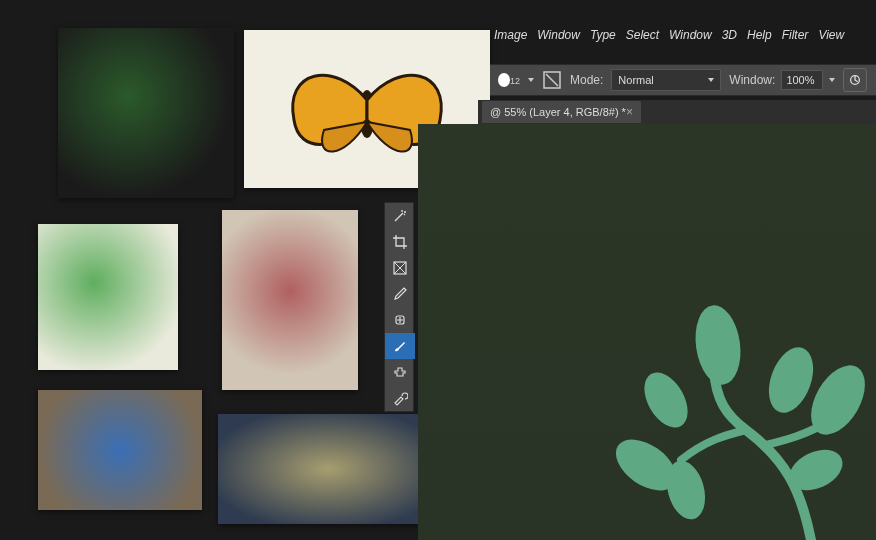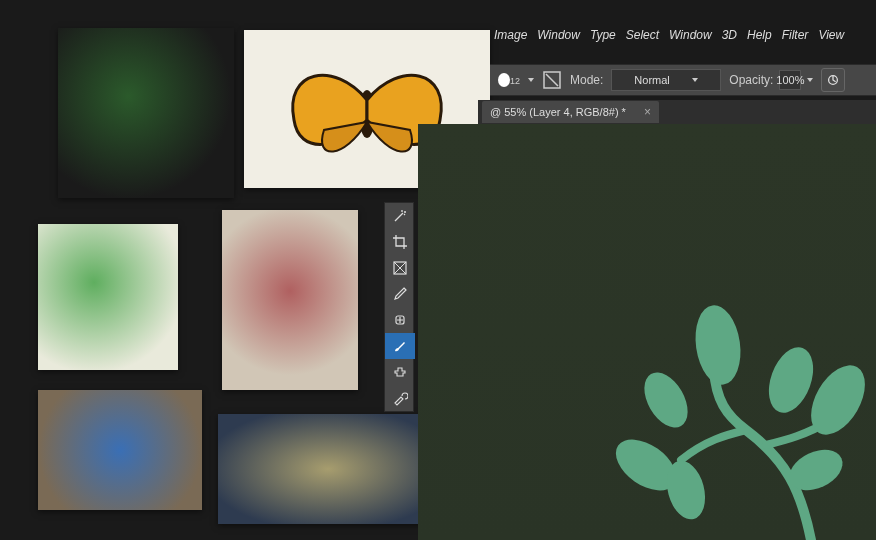--- a/index.html
+++ b/index.html
@@ -86,40 +86,40 @@
   }
   .swap-icon svg { width: 20px; height: 20px; }
   .opt-label { color: #ccc; font-size: 12px; }
   .select {
     background: #333;
     border: 1px solid #555;
     height: 22px;
     display: flex;
     align-items: center;
     justify-content: space-between;
-    padding: 0 22px;
+    padding: 0 6px;
     color: #ddd;
     font-size: 11px;
     width: 110px;
   }
   .opacity-group {
     display: flex;
     align-items: center;
     gap: 6px;
   }
   .opacity-field {
     background: #333;
     border: 1px solid #555;
     height: 20px;
-    width: 22px;
+    width: 42px;
     color: #ddd;
     font-size: 11px;
     display: flex;
     align-items: center;
-    justify-content: center;
+    justify-content: flex-start;
     padding: 0 4px;
   }
   .pressure-btn {
     width: 24px; height: 24px;
     background: #4a4a4a;
     border: 1px solid #666;
     border-radius: 3px;
     display: flex;
     align-items: center;
     justify-content: center;
@@ -134,21 +134,21 @@
     align-items: center;
     padding-left: 4px;
     z-index: 5;
   }
   .doc-tab {
     background: #474747;
     height: 22px;
     display: flex;
     align-items: center;
     padding: 0 8px;
-    gap: 18px;
+    gap: 0;
     color: #ddd;
     font-size: 11px;
     border-radius: 2px 2px 0 0;
   }
   .doc-tab .close { color: #aaa; font-size: 12px; cursor: pointer; }
   
   .canvas-area {
     position: absolute;
     left: 418px; right: 0; top: 124px; bottom: 0;
     background: #2e3a2a;
@@ -247,21 +247,21 @@
         <rect x="2" y="2" width="16" height="16" fill="none" stroke="#ccc" stroke-width="1.5"></rect>
         <path d="M4 4 L16 16" stroke="#ccc" stroke-width="1.5"></path>
       </svg>
   </div>
   <span class="opt-label">Mode:</span>
   <div class="select">
     <span>Normal</span>
     <div class="chev-down"></div>
   </div>
   <div class="opacity-group">
-    <span class="opt-label">Opacity:</span>
+    <span class="opt-label">Window:</span>
     <div class="opacity-field">
       <span>100%</span>
     </div>
     <div class="chev-down"></div>
   </div>
   <div class="pressure-btn">
     <svg viewBox="0 0 16 16" width="14" height="14">
         <circle cx="8" cy="8" r="5" fill="none" stroke="#ddd" stroke-width="1.5"></circle>
         <path d="M8 3 L8 8 L11 10" stroke="#ddd" stroke-width="1.5" fill="none"></path>
       </svg>

